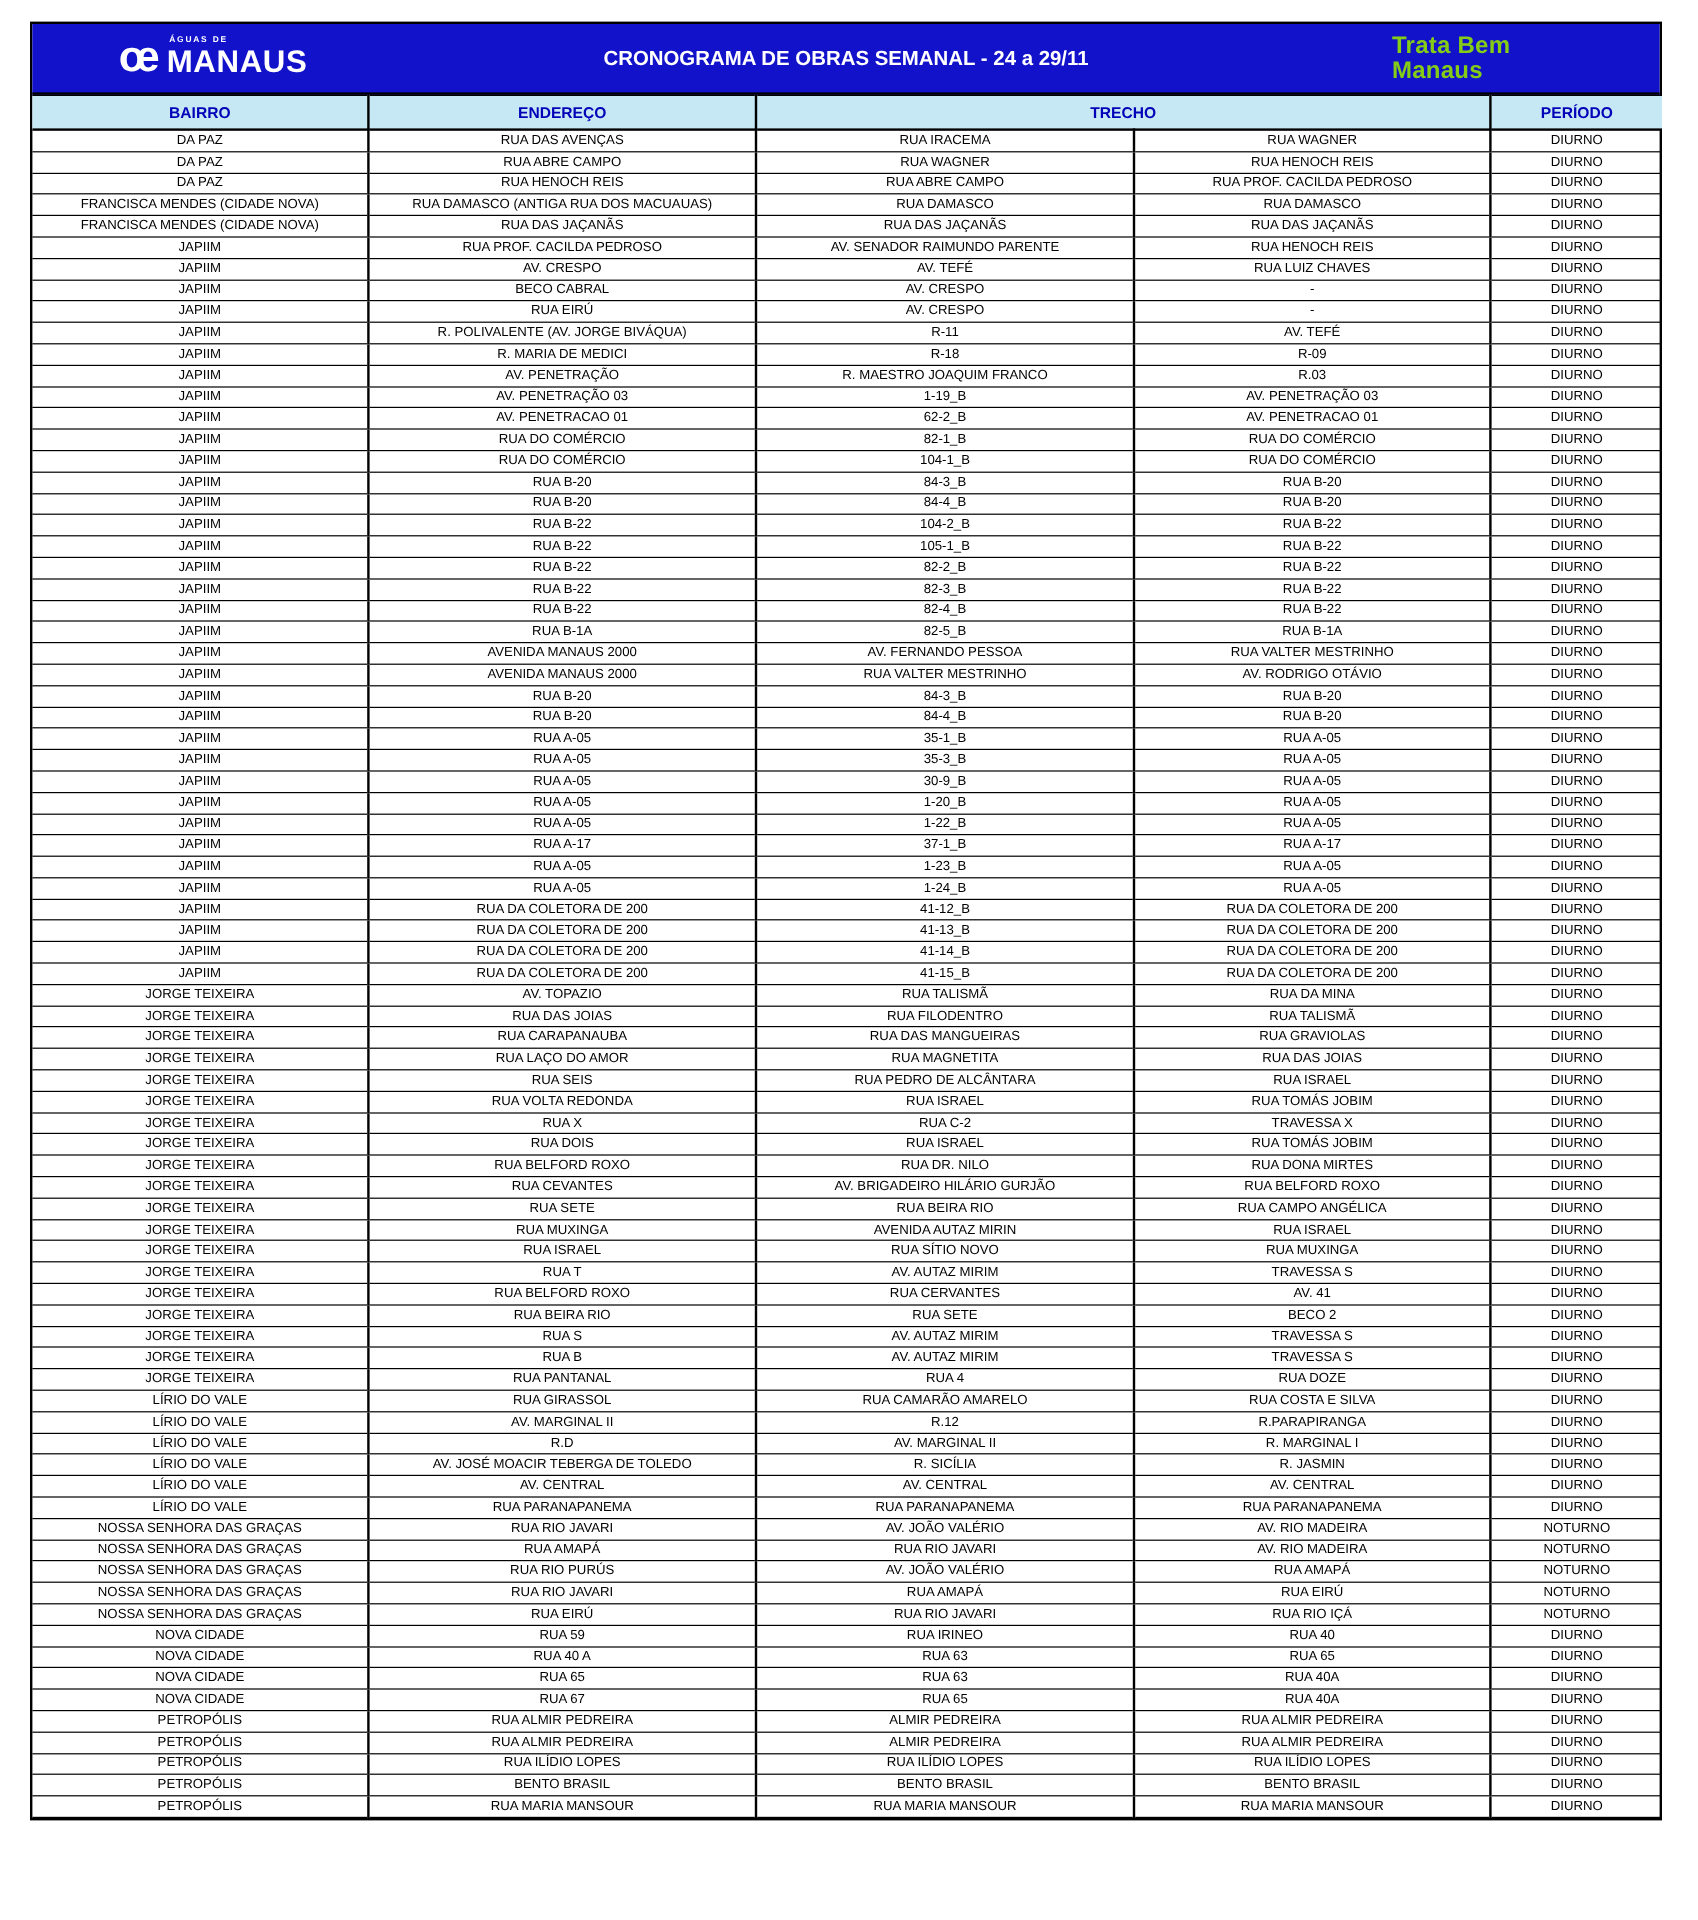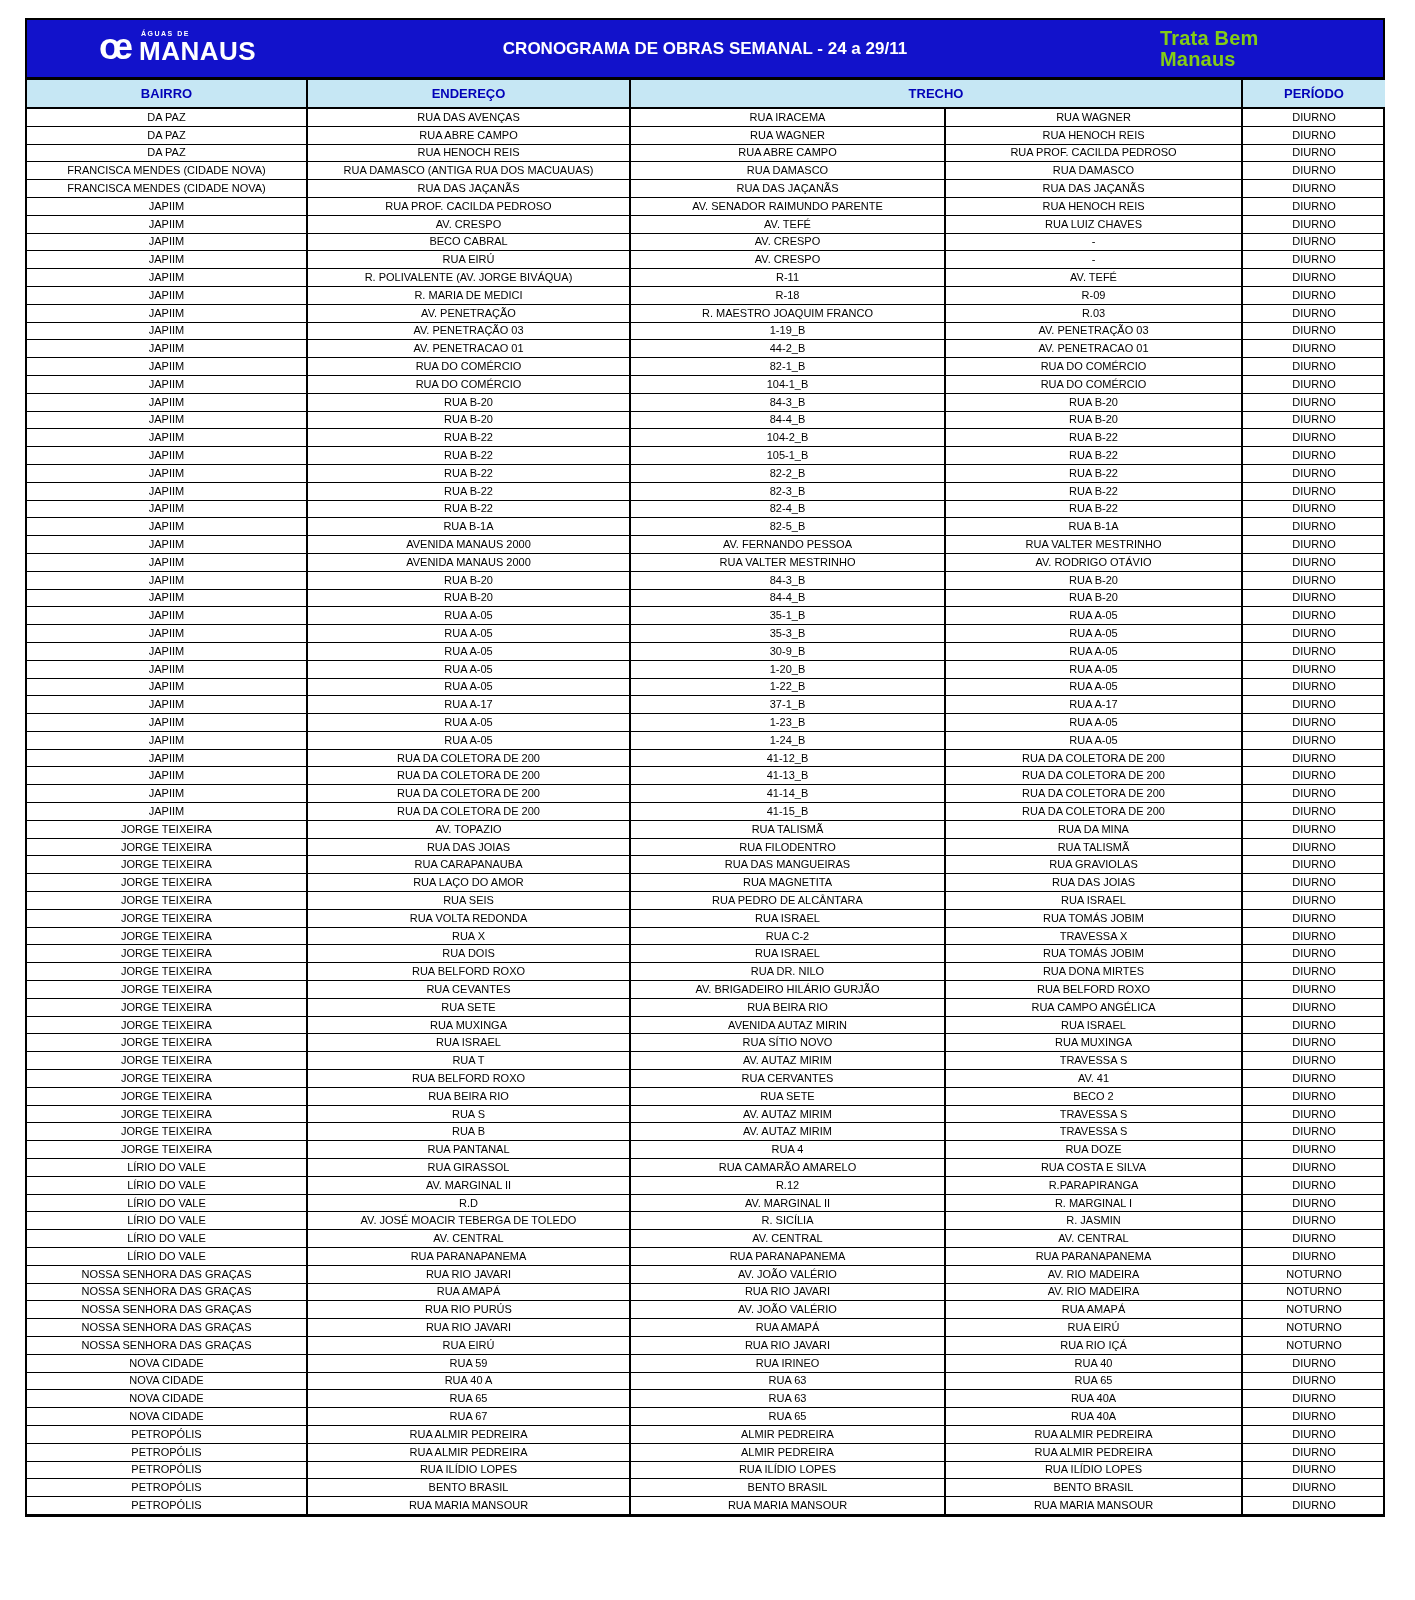--- a/index.html
+++ b/index.html
@@ -177,21 +177,21 @@
         <tr>
           <td>JAPIIM</td>
           <td>AV. PENETRAÇÃO 03</td>
           <td>1-19_B</td>
           <td>AV. PENETRAÇÃO 03</td>
           <td>DIURNO</td>
         </tr>
         <tr>
           <td>JAPIIM</td>
           <td>AV. PENETRACAO 01</td>
-          <td>44-2_B</td>
+          <td>62-2_B</td>
           <td>AV. PENETRACAO 01</td>
           <td>DIURNO</td>
         </tr>
         <tr>
           <td>JAPIIM</td>
           <td>RUA DO COMÉRCIO</td>
           <td>82-1_B</td>
           <td>RUA DO COMÉRCIO</td>
           <td>DIURNO</td>
         </tr>

